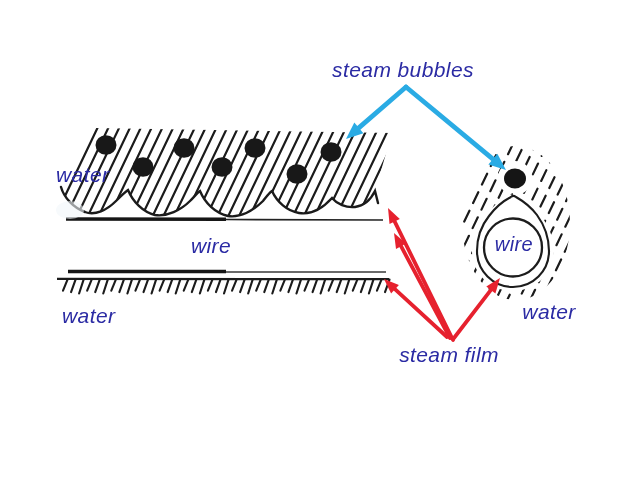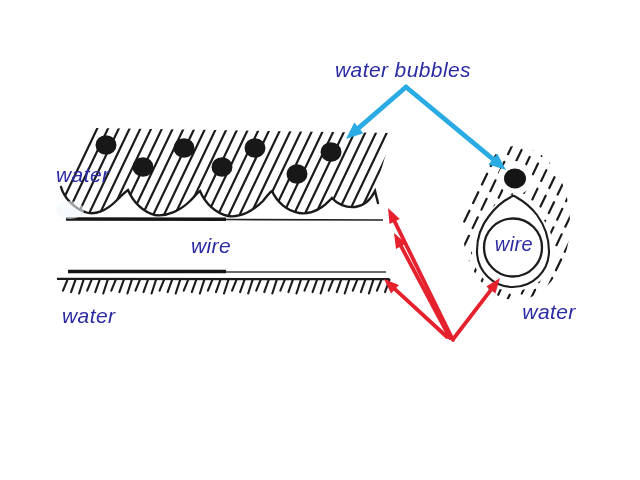--- a/index.html
+++ b/index.html
@@ -214,25 +214,26 @@
           <line x1="447" y1="337" x2="393.5640768968784" y2="287.80502317490397" stroke="#e6212e" stroke-width="3.8" stroke-linecap="round"></line>
           <polygon points="384.0,279.0 398.9,284.9 391.1,293.4" fill="#e6212e"></polygon>
         </g>
         <g>
           <line x1="454" y1="338" x2="492.09038993245724" y2="288.3168826967949" stroke="#e6212e" stroke-width="3.8" stroke-linecap="round"></line>
           <polygon points="500.0,278.0 495.4,293.4 486.3,286.4" fill="#e6212e"></polygon>
         </g>
       </g>
   </svg>
 
-  <span class="lbl centered" style="left: 403px; top: 58px; color: rgb(43, 43, 164);">water bubbles</span>
+  <span class="lbl centered" style="left: 403px; top: 58px; color: rgb(43, 43, 164);">steam bubbles</span>
 
   <span class="lbl" style="left: 56px; top: 163px; color: rgb(43, 43, 164);">water</span>
 
   <span class="lbl centered" style="left: 211px; top: 234px; color: rgb(43, 43, 164);">wire</span>
 
   <span class="lbl" style="left: 62px; top: 304px; color: rgb(43, 43, 164);">water</span>
 
   <span class="lbl centered" style="left: 514px; top: 233px; font-size: 20px; color: rgb(43, 43, 164);">wire</span>
 
   <span class="lbl centered" style="left: 549px; top: 300px; color: rgb(43, 43, 164);">water</span>
 
+  <span class="lbl centered" style="left: 449px; top: 343px; color: rgb(43, 43, 164);">steam film</span>
 </div>
 
 </body></html>

